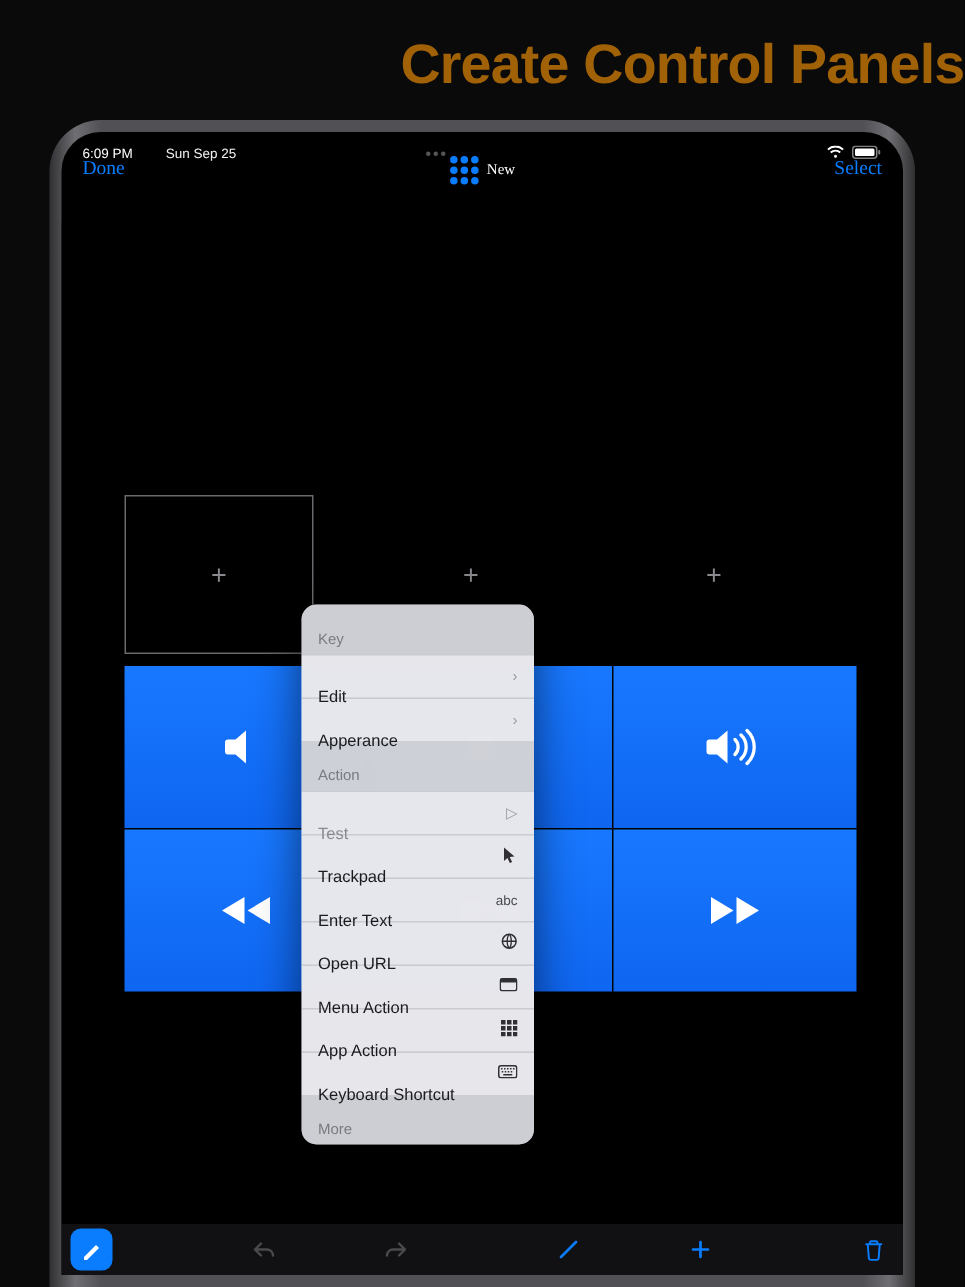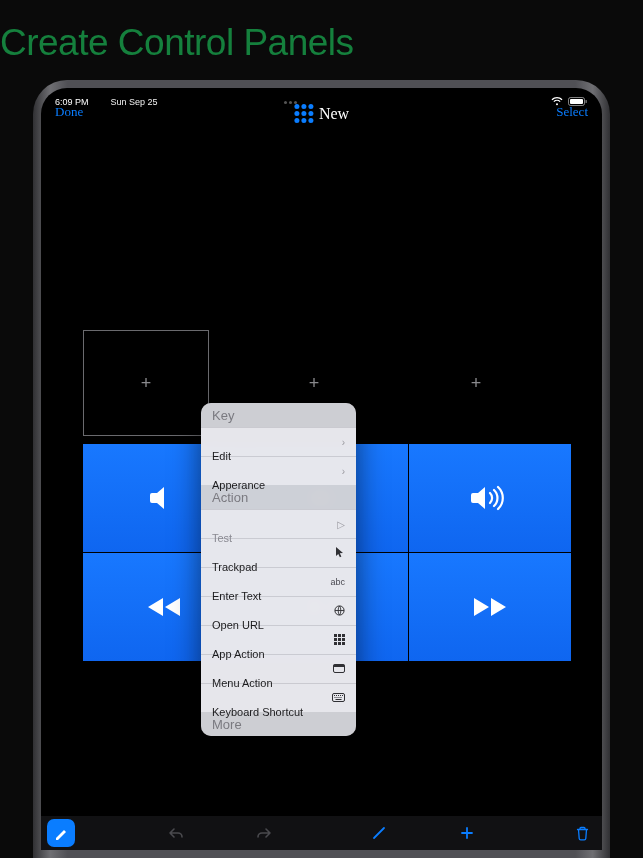--- a/index.html
+++ b/index.html
@@ -5,24 +5,24 @@
   * { box-sizing: border-box; margin: 0; padding: 0; }
   body {
     width: 643px;
     height: 858px;
     background: #0a0a0a;
     font-family: -apple-system, "Helvetica Neue", Arial, sans-serif;
     overflow: hidden;
     position: relative;
   }
   .headline {
-    color: #15803d;
+    color: #a16207;
     font-size: 37px;
-    font-weight: 400;
-    text-align: left;
+    font-weight: 700;
+    text-align: right;
     padding-top: 22px;
     letter-spacing: -0.5px;
   }
   .device-frame {
     position: absolute;
     left: 33px;
     top: 80px;
     width: 577px;
     height: 778px;
     border-radius: 34px 34px 0 0;
@@ -64,21 +64,21 @@
     padding: 0 14px;
     color:#fff;
     font-size: 13px;
     font-family: Liberation Serif, serif;
   }
   .nav-done { color:#0a7dff; font-weight:400; }
   .nav-select { color:#0a7dff; margin-left:auto;}
   .nav-center { position:absolute; left:50%; transform:translateX(-50%); display:flex; align-items:center; gap:6px;}
   .app-dots { display:grid; grid-template-columns:repeat(3,5px); grid-template-rows:repeat(3,5px); gap:2px;}
   .app-dots span{ width:5px;height:5px;border-radius:50%;background:#0a7dff;}
-  .nav-title { color:#fff; font-size:16px; font-weight:400;}
+  .nav-title { color:#fff; font-size:10px; font-weight:400;}
   
   .canvas {
     position:absolute;
     top:60px; left:0; right:0; bottom:34px;
     background:#000;
   }
   .slot {
     position:absolute;
     display:flex; align-items:center; justify-content:center;
     color:#8a8a8e;
@@ -120,22 +120,22 @@
     width: 155px;
     background: rgba(220,221,226,0.96);
     border-radius: 10px;
     overflow:hidden;
     font-size: 11px;
     color:#1b1b1d;
     box-shadow: 0 8px 30px rgba(0,0,0,.55);
     backdrop-filter: blur(6px);
   }
   .pop-section {
-    padding: 5px 11px 4px;
-    font-size: 13px;
+    padding: 18px 11px 4px;
+    font-size: 10px;
     color: #7a7a80;
     background: rgba(200,200,206,.55);
   }
   .pop-row {
     height: 29px;
     padding: 0 11px;
     display:flex;
     align-items:center;
     border-top: 0.5px solid rgba(120,120,128,.25);
     background: rgba(236,236,240,.75);
@@ -327,41 +327,41 @@
       <div class="pop-row">
         <span class="row-label">Open URL</span>
         <span class="row-glyph">
           <svg width="11" height="11" viewBox="0 0 11 11">
               <circle cx="5.5" cy="5.5" r="4.6" stroke="#303034" stroke-width="1" fill="none"></circle>
               <path d="M1 5.5h9M5.5 1c1.8 1.3 1.8 7.7 0 9M5.5 1c-1.8 1.3-1.8 7.7 0 9" stroke="#303034" stroke-width="0.9" fill="none"></path>
             </svg>
         </span>
       </div>
       <div class="pop-row">
+        <span class="row-label">Menu Action</span>
+        <span class="row-glyph">
+          <svg width="12" height="9" viewBox="0 0 12 9">
+              <rect x="0.5" y="0.5" width="11" height="8" rx="1.5" stroke="#303034" fill="none"></rect>
+              <rect x="0.5" y="0.5" width="11" height="2.5" fill="#303034"></rect>
+            </svg>
+        </span>
+      </div>
+      <div class="pop-row">
         <span class="row-label">App Action</span>
         <span class="row-glyph">
           <svg width="11" height="11" viewBox="0 0 11 11" fill="#303034">
               <rect x="0" y="0" width="3" height="3"></rect>
               <rect x="4" y="0" width="3" height="3"></rect>
               <rect x="8" y="0" width="3" height="3"></rect>
               <rect x="0" y="4" width="3" height="3"></rect>
               <rect x="4" y="4" width="3" height="3"></rect>
               <rect x="8" y="4" width="3" height="3"></rect>
               <rect x="0" y="8" width="3" height="3"></rect>
               <rect x="4" y="8" width="3" height="3"></rect>
               <rect x="8" y="8" width="3" height="3"></rect>
-            </svg>
-        </span>
-      </div>
-      <div class="pop-row">
-        <span class="row-label">Menu Action</span>
-        <span class="row-glyph">
-          <svg width="12" height="9" viewBox="0 0 12 9">
-              <rect x="0.5" y="0.5" width="11" height="8" rx="1.5" stroke="#303034" fill="none"></rect>
-              <rect x="0.5" y="0.5" width="11" height="2.5" fill="#303034"></rect>
             </svg>
         </span>
       </div>
       <div class="pop-row">
         <span class="row-label">Keyboard Shortcut</span>
         <span class="row-glyph">
           <svg width="13" height="9" viewBox="0 0 13 9">
               <rect x="0.5" y="0.5" width="12" height="8" rx="1.5" stroke="#303034" fill="none"></rect>
               <g fill="#303034">
                 <rect x="2" y="2" width="1" height="1"></rect>

